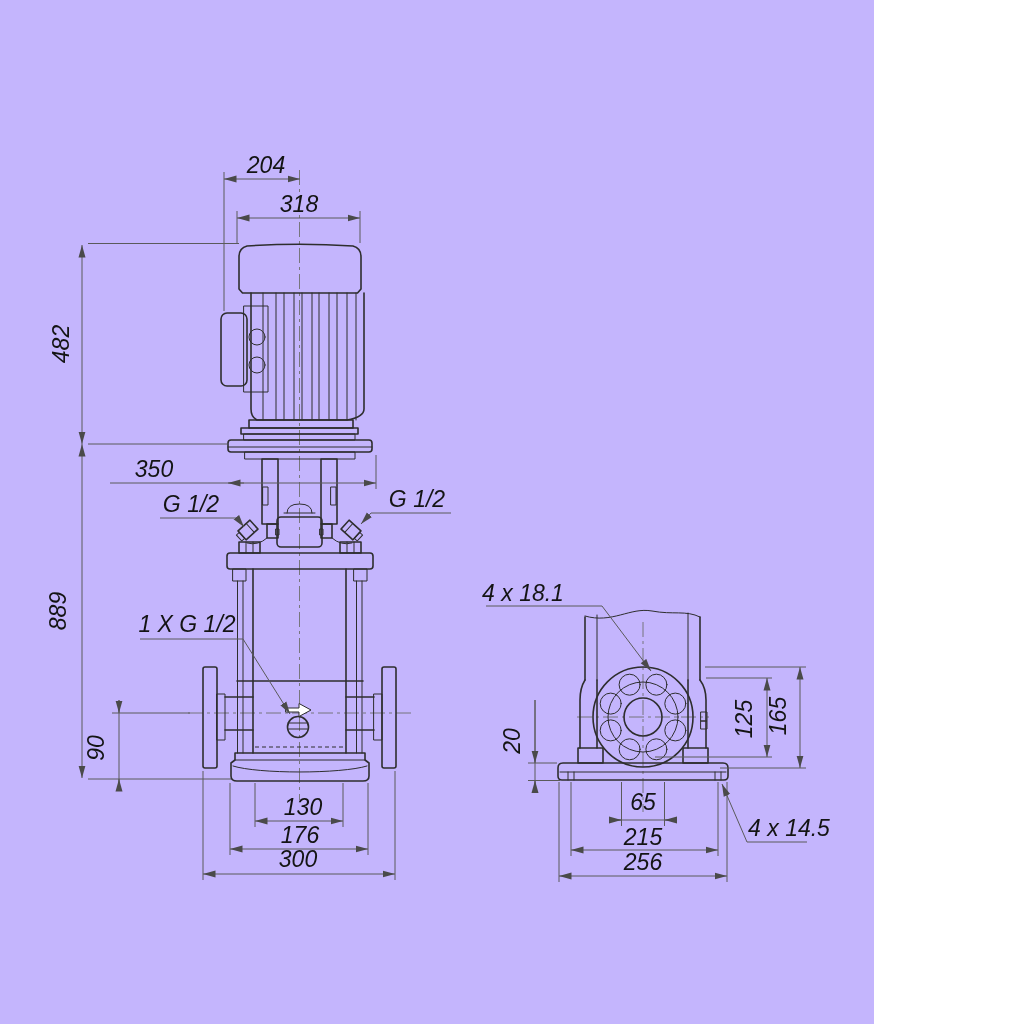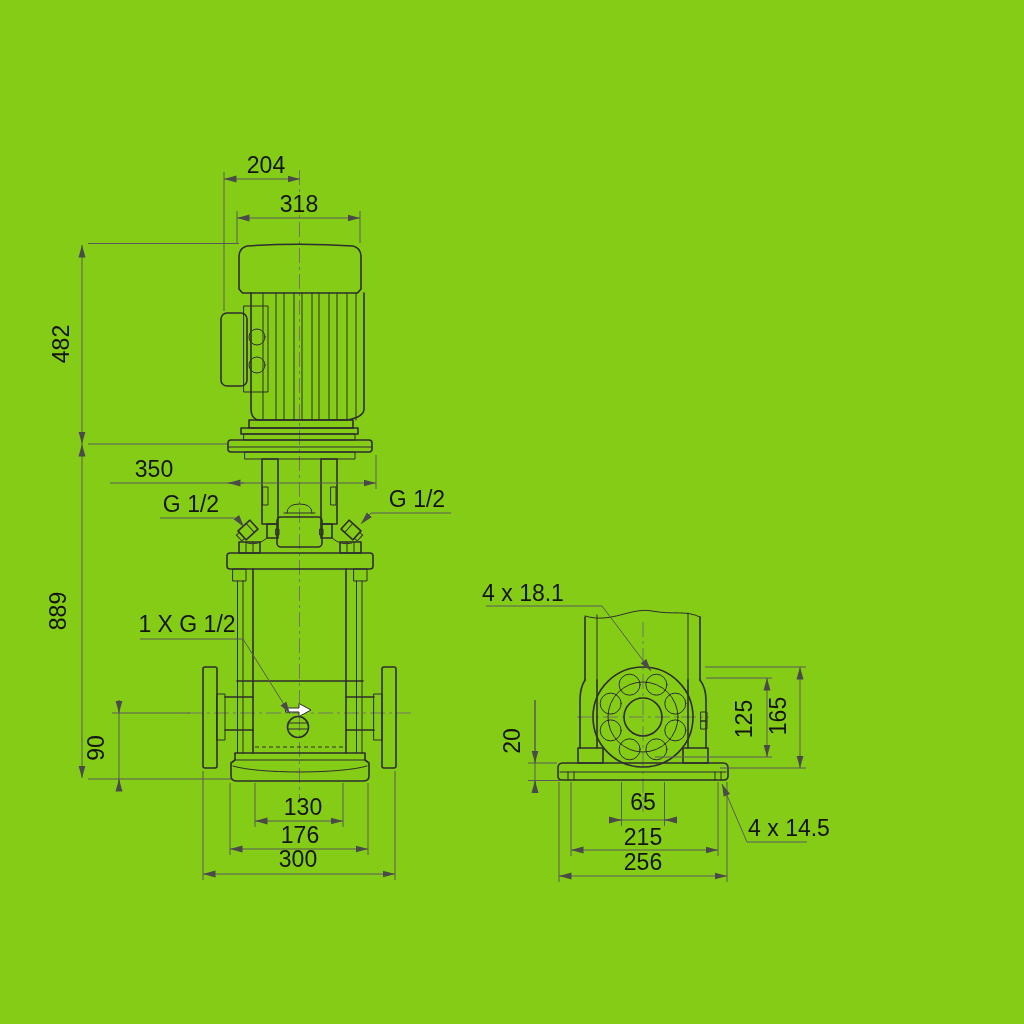--- a/index.html
+++ b/index.html
@@ -1,16 +1,16 @@
 <!DOCTYPE html>
 <html><head>
 <meta charset="utf-8">
 <style>
   html,body{margin:0;padding:0;background:#ffffff;}
-  .stage{width:1024px;height:1024px;background:#84cc16;position:relative;overflow:hidden;}
+  .stage{width:874px;height:1024px;background:#c4b5fd;position:relative;overflow:hidden;font-style:italic;}
   svg{display:block;}
   .ol{stroke:#2e2e2e;stroke-width:1.6;fill:none;stroke-linejoin:round;stroke-linecap:round;}
   .ol2{stroke:#2e2e2e;stroke-width:1.0;fill:none;stroke-linejoin:round;stroke-linecap:round;}
   .dim{stroke:#5a5a5a;stroke-width:1;fill:none;stroke-linecap:butt;}
   .cl{stroke:#6e6e6e;stroke-width:0.9;fill:none;stroke-dasharray:15 4 3 4;}
   .dash{stroke:#2e2e2e;stroke-width:1;fill:none;stroke-dasharray:4 3;}
   .whitefill{fill:#ffffff;}
   text{font-family:"Liberation Sans","DejaVu Sans",sans-serif;font-size:23px;fill:#141414;}
 </style>
 </head>

